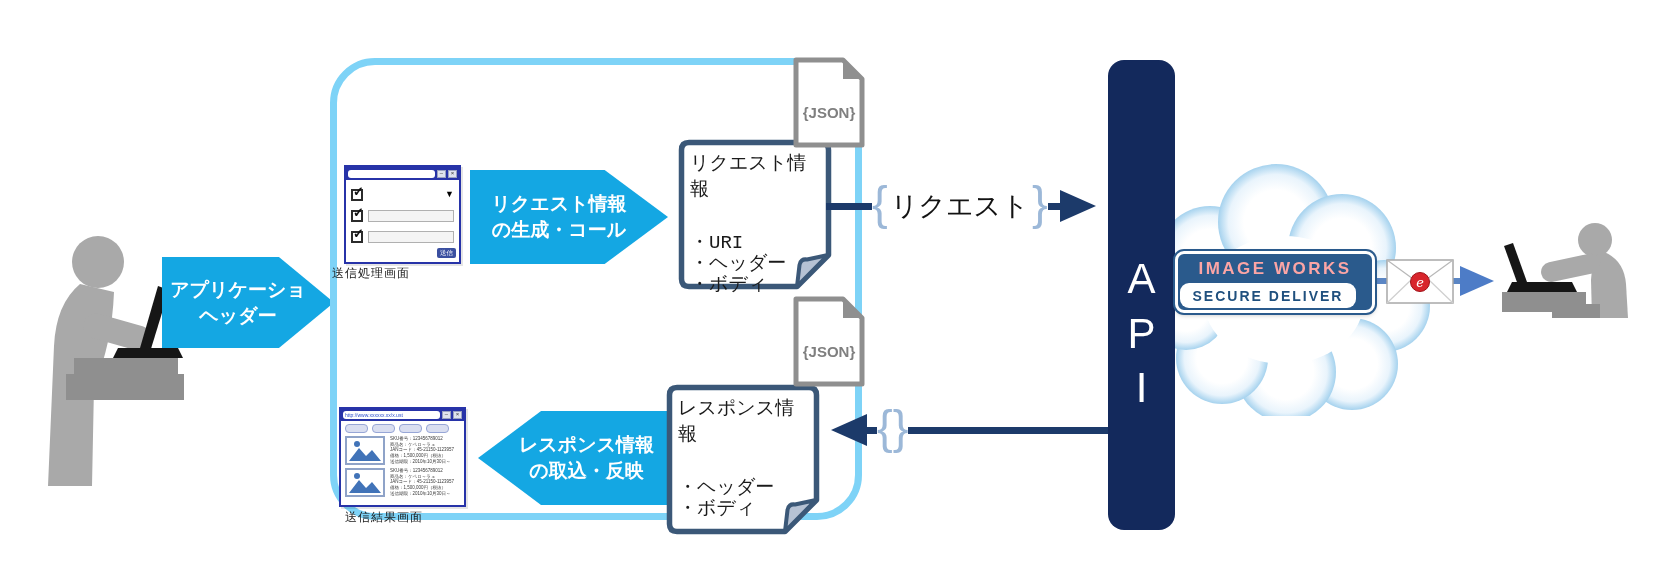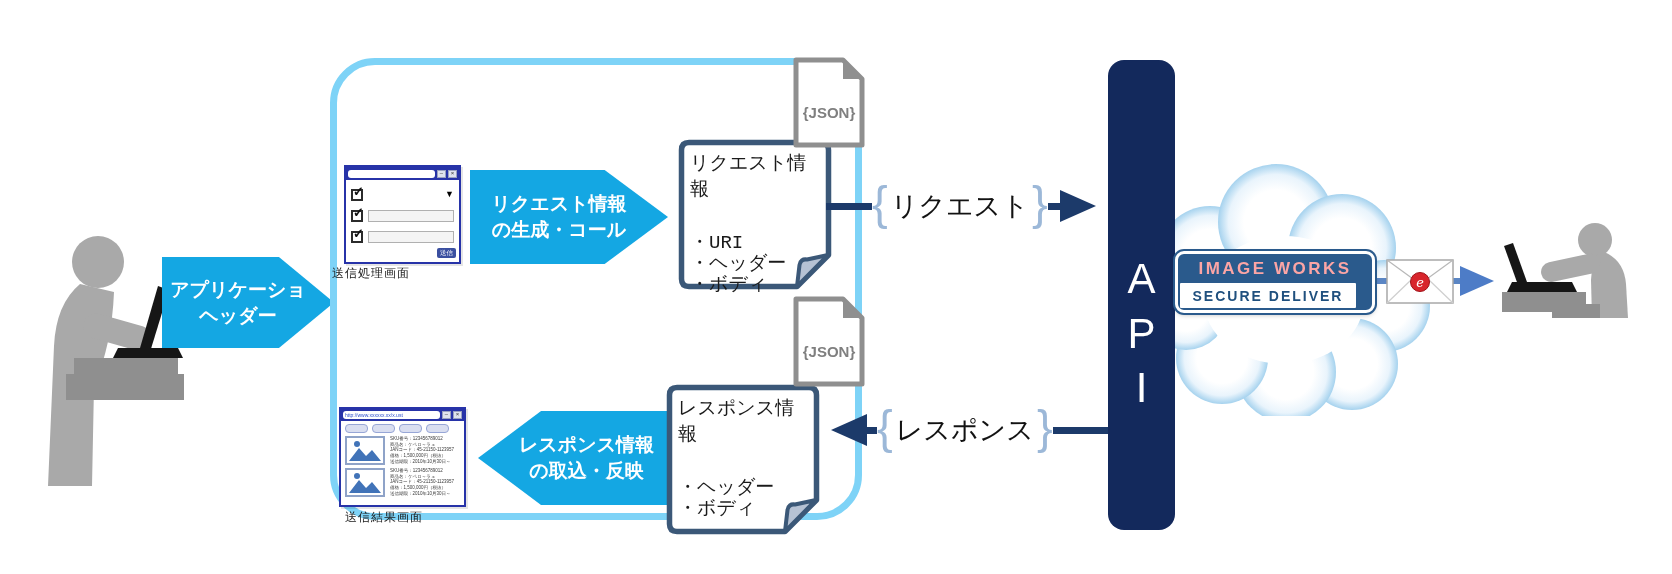--- a/index.html
+++ b/index.html
@@ -77,21 +77,21 @@
   .api-letters { position:absolute; left:0; right:0; top:192px; display:flex; flex-direction:column;
                  align-items:center; color:#fff; font-size:42px; line-height:1.3; }
 
   
   .badge { position:absolute; left:1175px; top:251px; width:200px; height:62px; box-sizing:border-box;
            background:var(--badge-navy,#2a5a8c); border:3px solid #fff; border-radius:9px;
            box-shadow:0 0 0 2px var(--badge-navy,#2a5a8c), 0 2px 5px rgba(0,0,0,0.25);
            display:flex; flex-direction:column; z-index:8; }
   .badge-top { flex:1; display:flex; align-items:center; justify-content:center; color:#fca5a5;
                font-weight:bold; font-size:17px; letter-spacing:2.5px; }
-  .badge-bottom { height:25px; margin:0 16px 2px 2px; background:#fff; border-radius:1px;
+  .badge-bottom { height:25px; margin:0 16px 2px 2px; background:#fff; border-radius:9px;
                   display:flex; align-items:center; justify-content:center; color:#20507e;
                   font-weight:bold; font-size:14px; letter-spacing:2px; }
 
   .connector { position:absolute; left:1370px; top:278px; width:94px; height:6px; background:#5b86c4; z-index:5; }
   .delivery-head { position:absolute; left:1460px; top:266px; width:0; height:0;
                    border-top:15px solid transparent; border-bottom:15px solid transparent;
                    border-left:34px solid #4d7cc7; z-index:5; }
   .envelope { position:absolute; left:1386px; top:259px; z-index:6; }
 </style>
 </head>
@@ -178,21 +178,20 @@
     <span class="flabel">リクエスト</span>
     <span class="brace">}</span>
     <div class="stub" style="width:12px;"></div>
     <div class="head-r"></div>
   </div>
 
   <div class="flow" style="left:831px; top:404px; width:277px;">
     <div class="head-l"></div>
     <div class="stub" style="width:10px;"></div>
     <span class="brace">{</span>
-    <span class="flabel">レスポンス</span>
     <span class="brace">}</span>
     <div class="stub" style="flex:1;"></div>
   </div>
 
   <div class="api-bar">
     <div class="api-letters">
       <span>A</span>
       <span>P</span>
       <span>I</span>
     </div>

